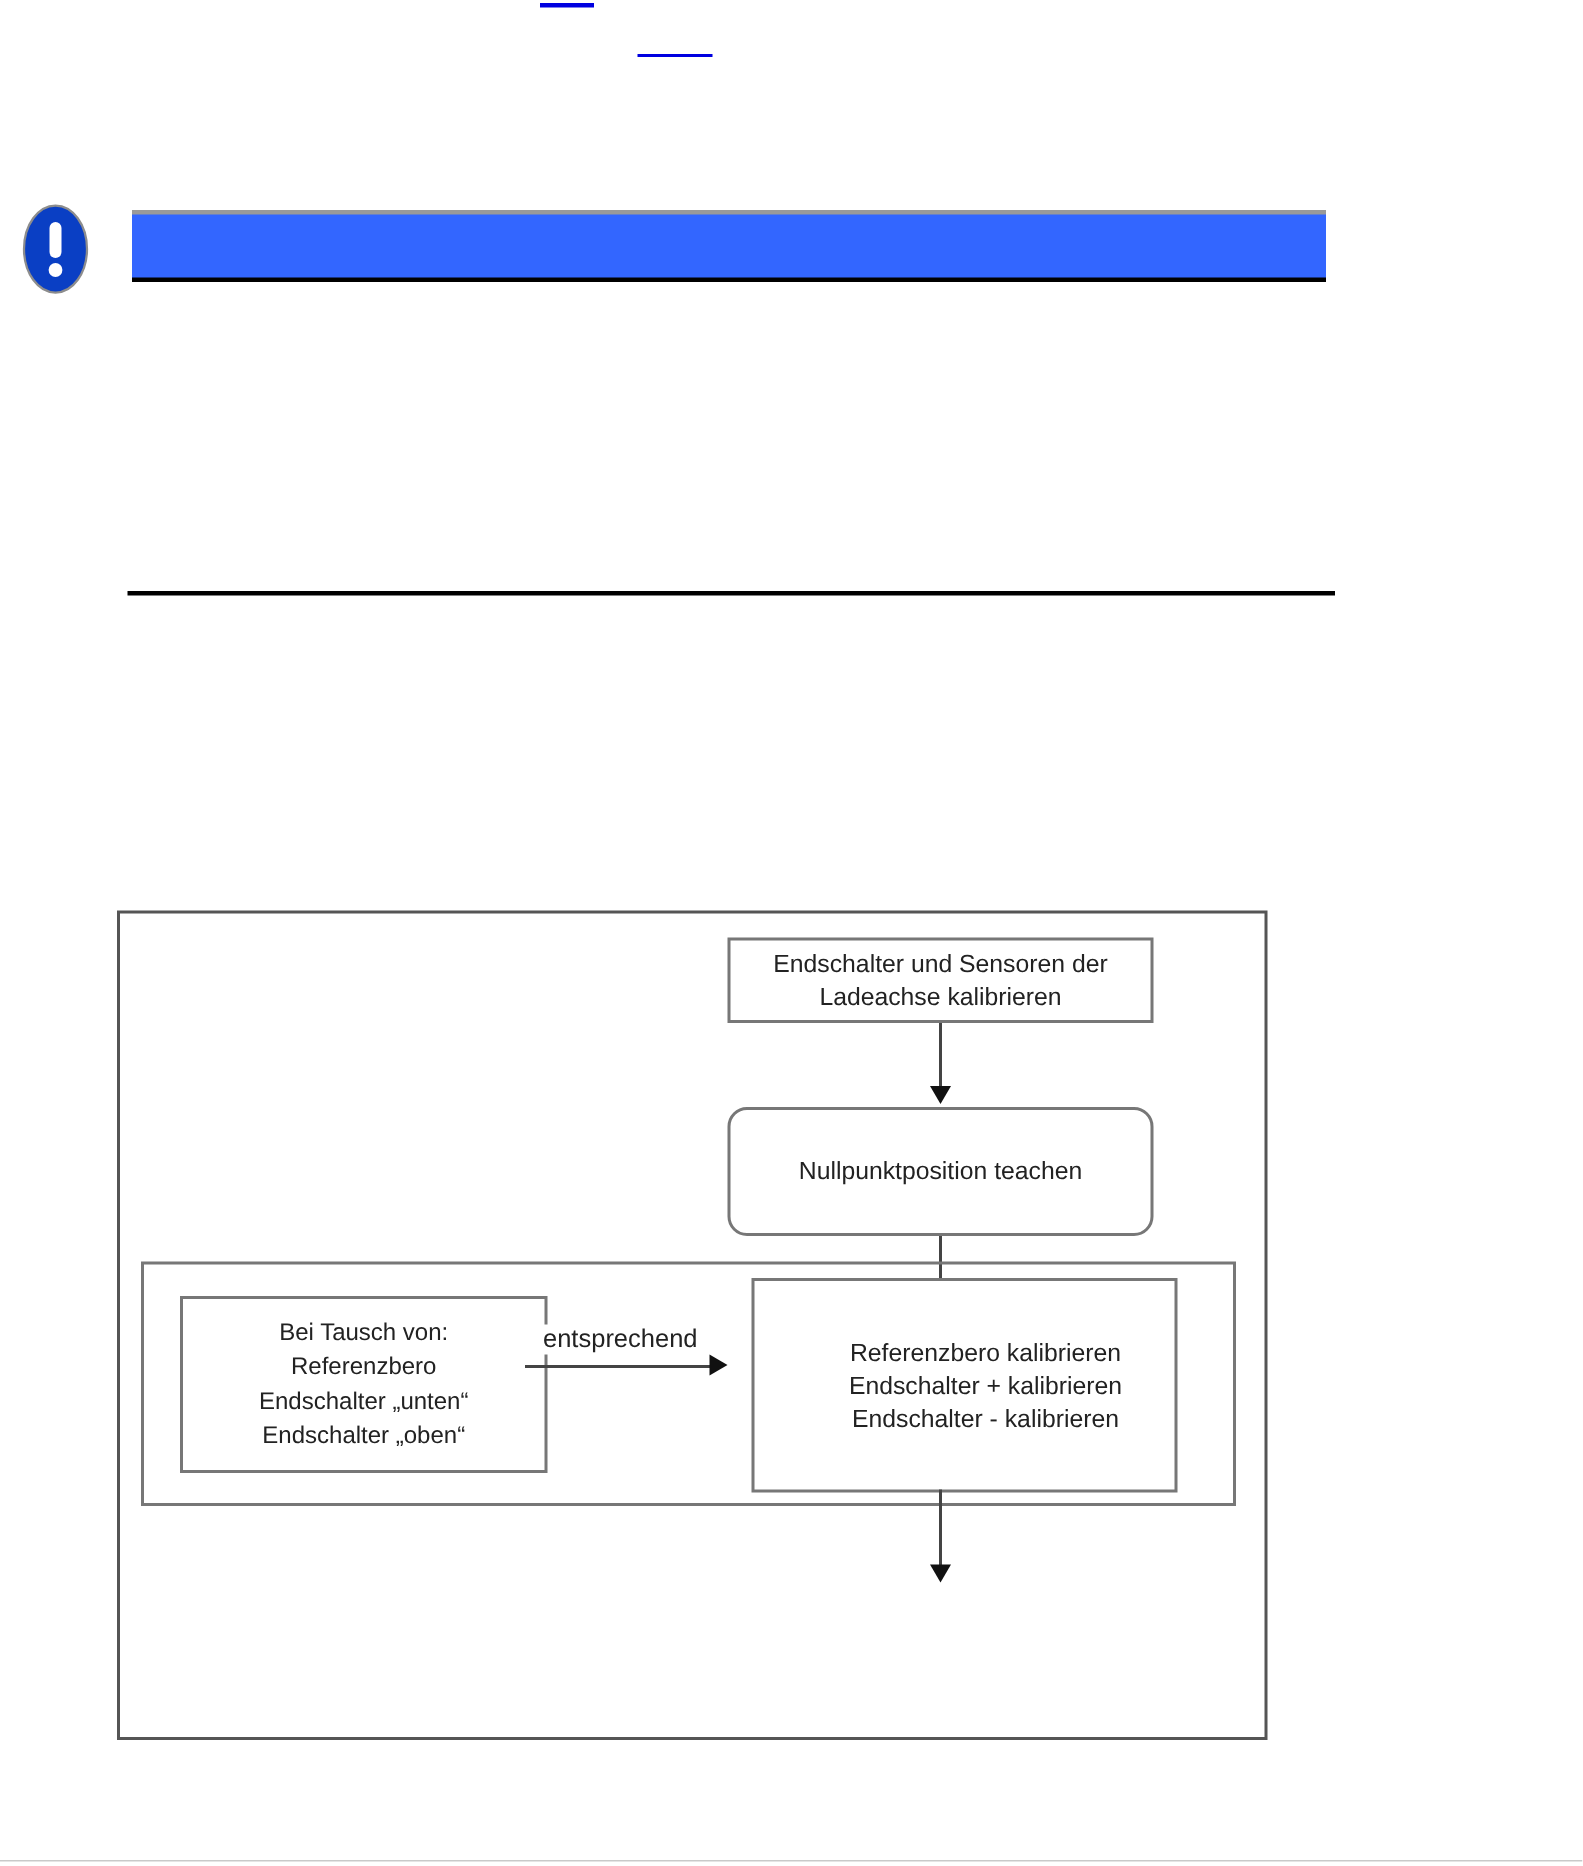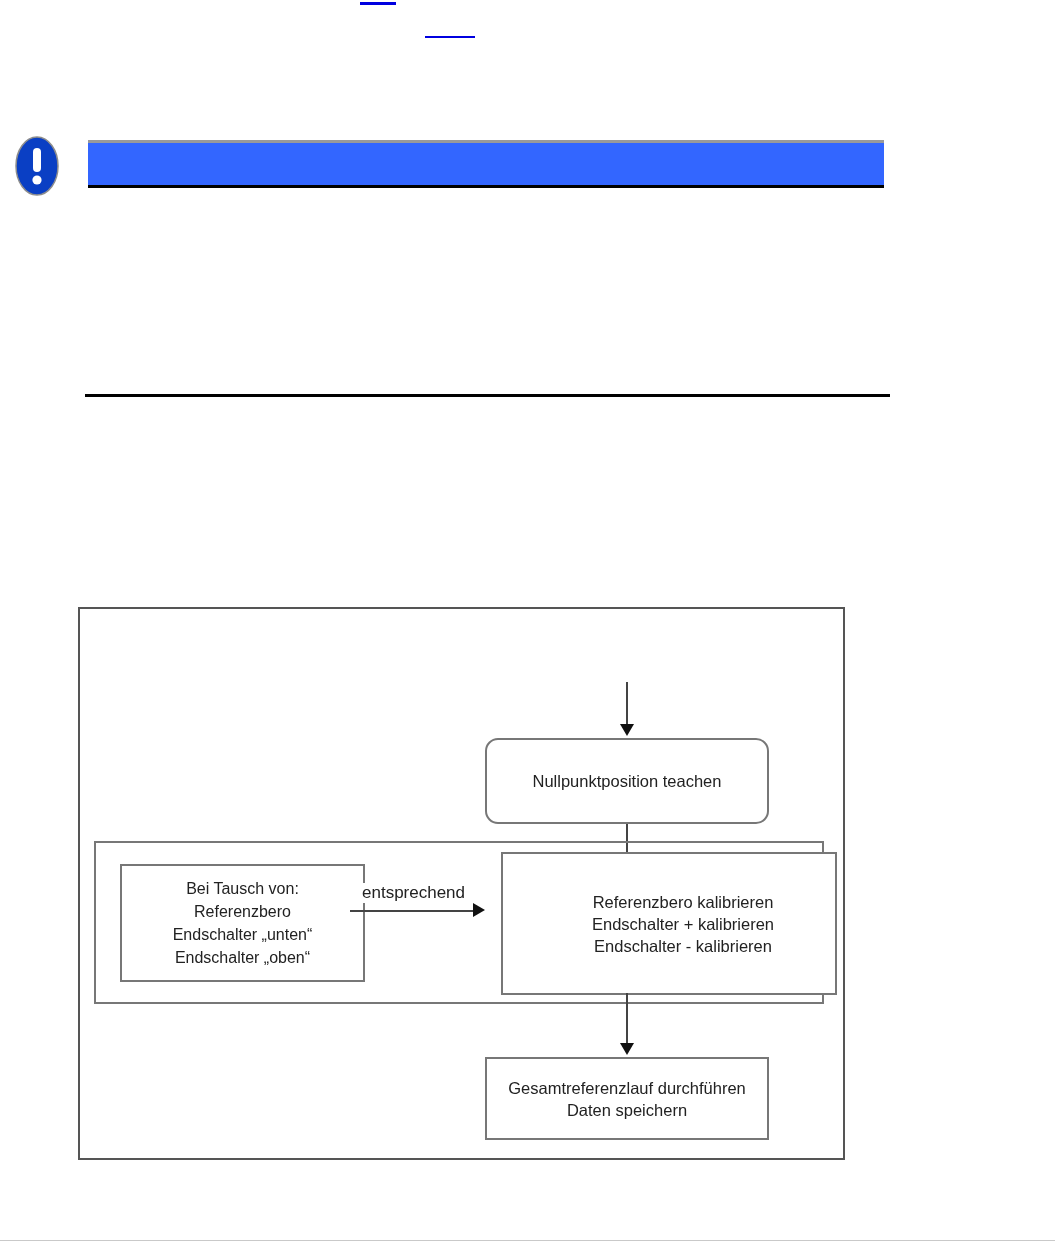--- a/index.html
+++ b/index.html
@@ -126,21 +126,21 @@
     left: 405px; top: 16px; width: 284px; height: 57px;
   }
   #node-teach-zero-position {
     left: 405px; top: 129px; width: 284px; height: 86px; border-radius: 13px;
   }
   #node-exchange-info {
     left: 24px; top: 21px; width: 245px; height: 118px;
     font-size: 16px; line-height: 23px;
   }
   #node-calibrate-reference {
-    left: 405px; top: 9px; width: 336px; height: 143px; padding-left: 28px;
+    left: 405px; top: 9px; width: 284px; height: 143px; padding-left: 28px;
   }
   #node-full-reference-run {
     left: 405px; top: 448px; width: 284px; height: 83px;
   }
 
   
   .conn-v {
     position: absolute;
     width: 0;
     border-left: 2px solid #444444;
@@ -207,20 +207,24 @@
 
   <div class="notice-bar">
     <span class="notice-bar-text"></span>
   </div>
 </div>
 
 <div class="hrule"></div>
 
 <div class="flow-frame">
 
+  <div class="node" id="node-calibrate-limit-switches">
+    <span class="lines">Endschalter und Sensoren der
+Ladeachse kalibrieren</span>
+  </div>
 
   <div class="conn-v" id="conn-1-line"></div>
   <div class="arrow-down" id="conn-1-head"></div>
 
   <div class="node" id="node-teach-zero-position">
     <span class="lines">Nullpunktposition teachen</span>
   </div>
 
   <div class="conn-v" id="conn-2-line"></div>
   <div class="arrow-down" id="conn-2-head"></div>
@@ -241,19 +245,15 @@
     </div>
   </div>
 
   <div class="conn-h" id="conn-side-line"></div>
   <div class="arrow-right" id="conn-side-head"></div>
   <div class="arrow-label">entsprechend</div>
 
   <div class="conn-v" id="conn-3-line"></div>
   <div class="arrow-down" id="conn-3-head"></div>
 
-  <div class="node" id="node-full-reference-run">
-    <span class="lines">Gesamtreferenzlauf durchführen
-Daten speichern</span>
-  </div>
 </div>
 
 <div class="footer-rule"></div>
 
 </body></html>

